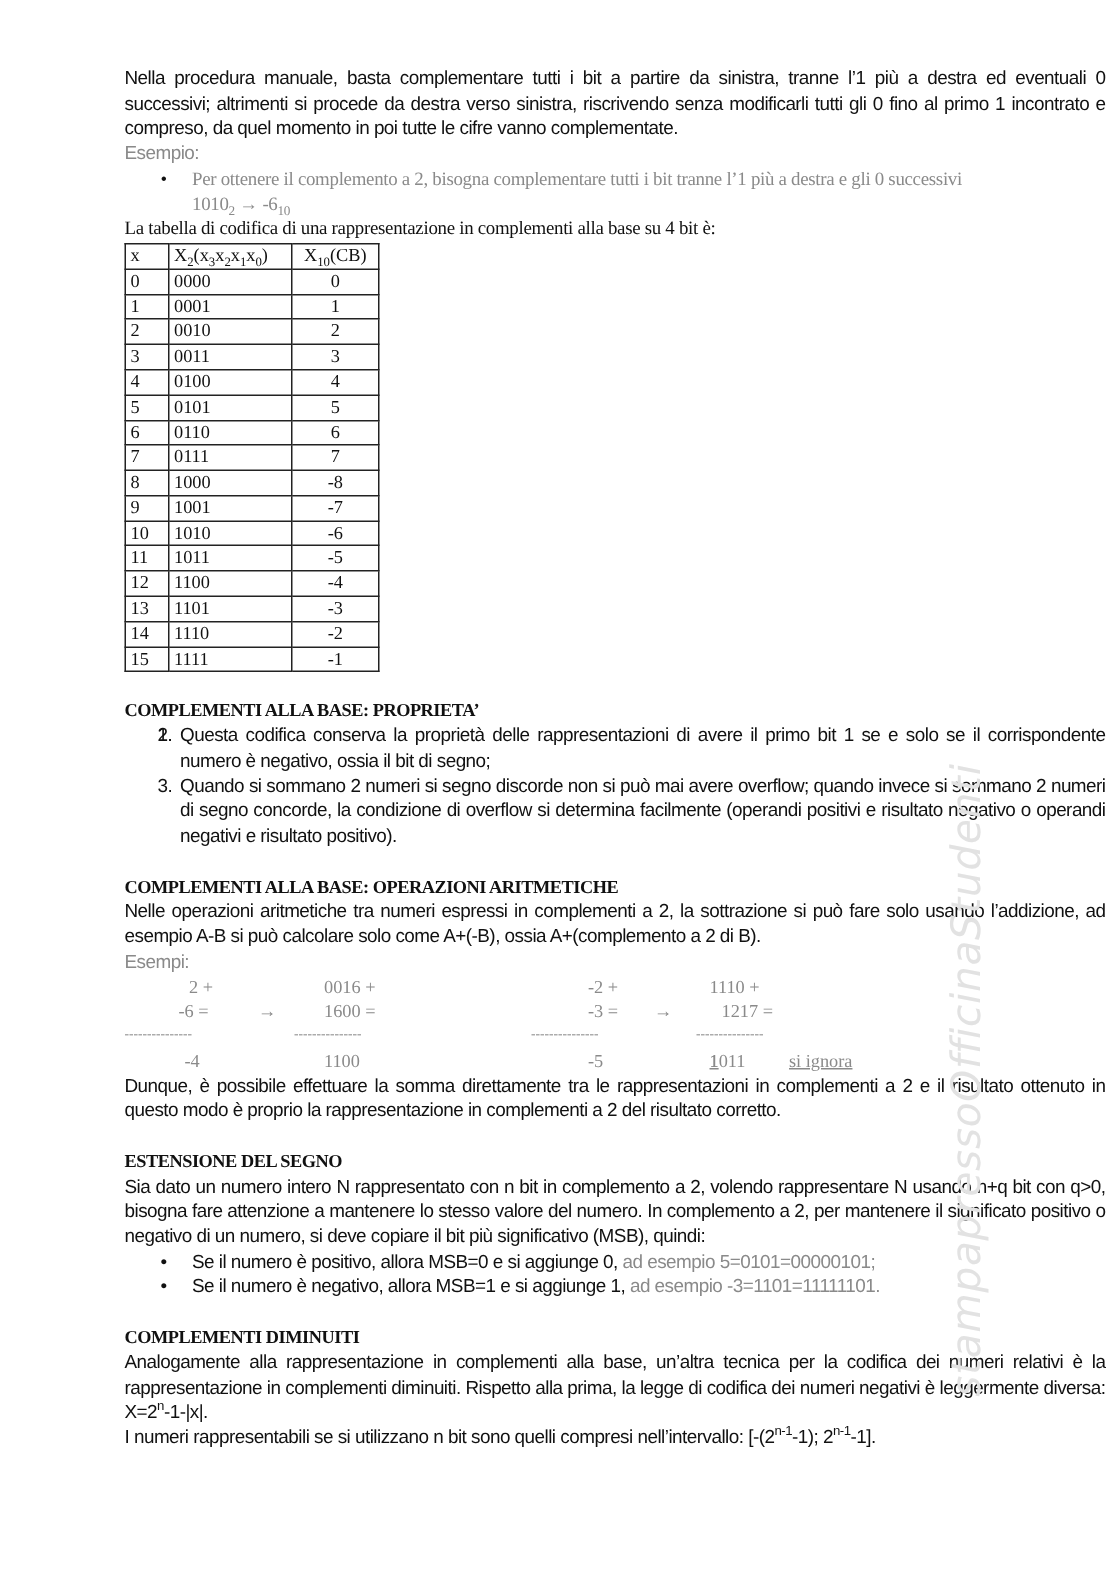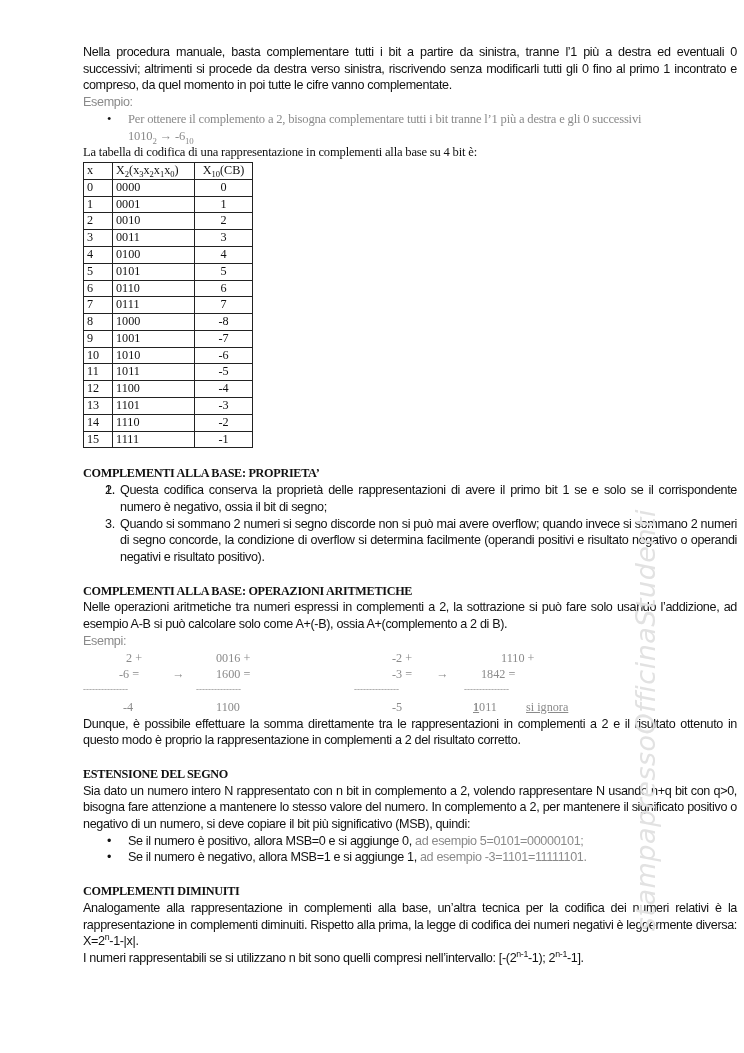--- a/index.html
+++ b/index.html
@@ -196,22 +196,22 @@
     <span style="left:133px; top:0px;">0016 +</span>
     <span style="left:133px; top:16px;">1600 =</span>
     <span style="left:0px; top:31px; font-size:9px;">---------------</span>
     <span style="left:113px; top:31px; font-size:9px;">---------------</span>
     <span style="left:40px; top:49px;">-4</span>
     <span style="left:133px; top:49px;">1100</span>
 
     <span style="left:309px; top:0px;">-2 +</span>
     <span style="left:309px; top:16px;">-3 =</span>
     <span style="left:353px; top:16px;">→</span>
-    <span style="left:418px; top:0px;">1110 +</span>
-    <span style="left:398px; top:16px;">1842 =</span>
+    <span style="left:390px; top:0px;">1110 +</span>
+    <span style="left:398px; top:16px;">1217 =</span>
     <span style="left:271px; top:31px; font-size:9px;">---------------</span>
     <span style="left:381px; top:31px; font-size:9px;">---------------</span>
     <span style="left:309px; top:49px;">-5</span>
     <span style="left:390px; top:49px;">
         <span class="under">1</span>
         <span>1011</span>
       </span>
     <span class="under" style="left:443px; top:49px;">si ignora</span>
   </div>
   <p class="justify">Dunque, è possibile effettuare la somma direttamente tra le rappresentazioni in complementi a 2 e il risultato ottenuto in questo modo è proprio la rappresentazione in complementi a 2 del risultato corretto.</p>

